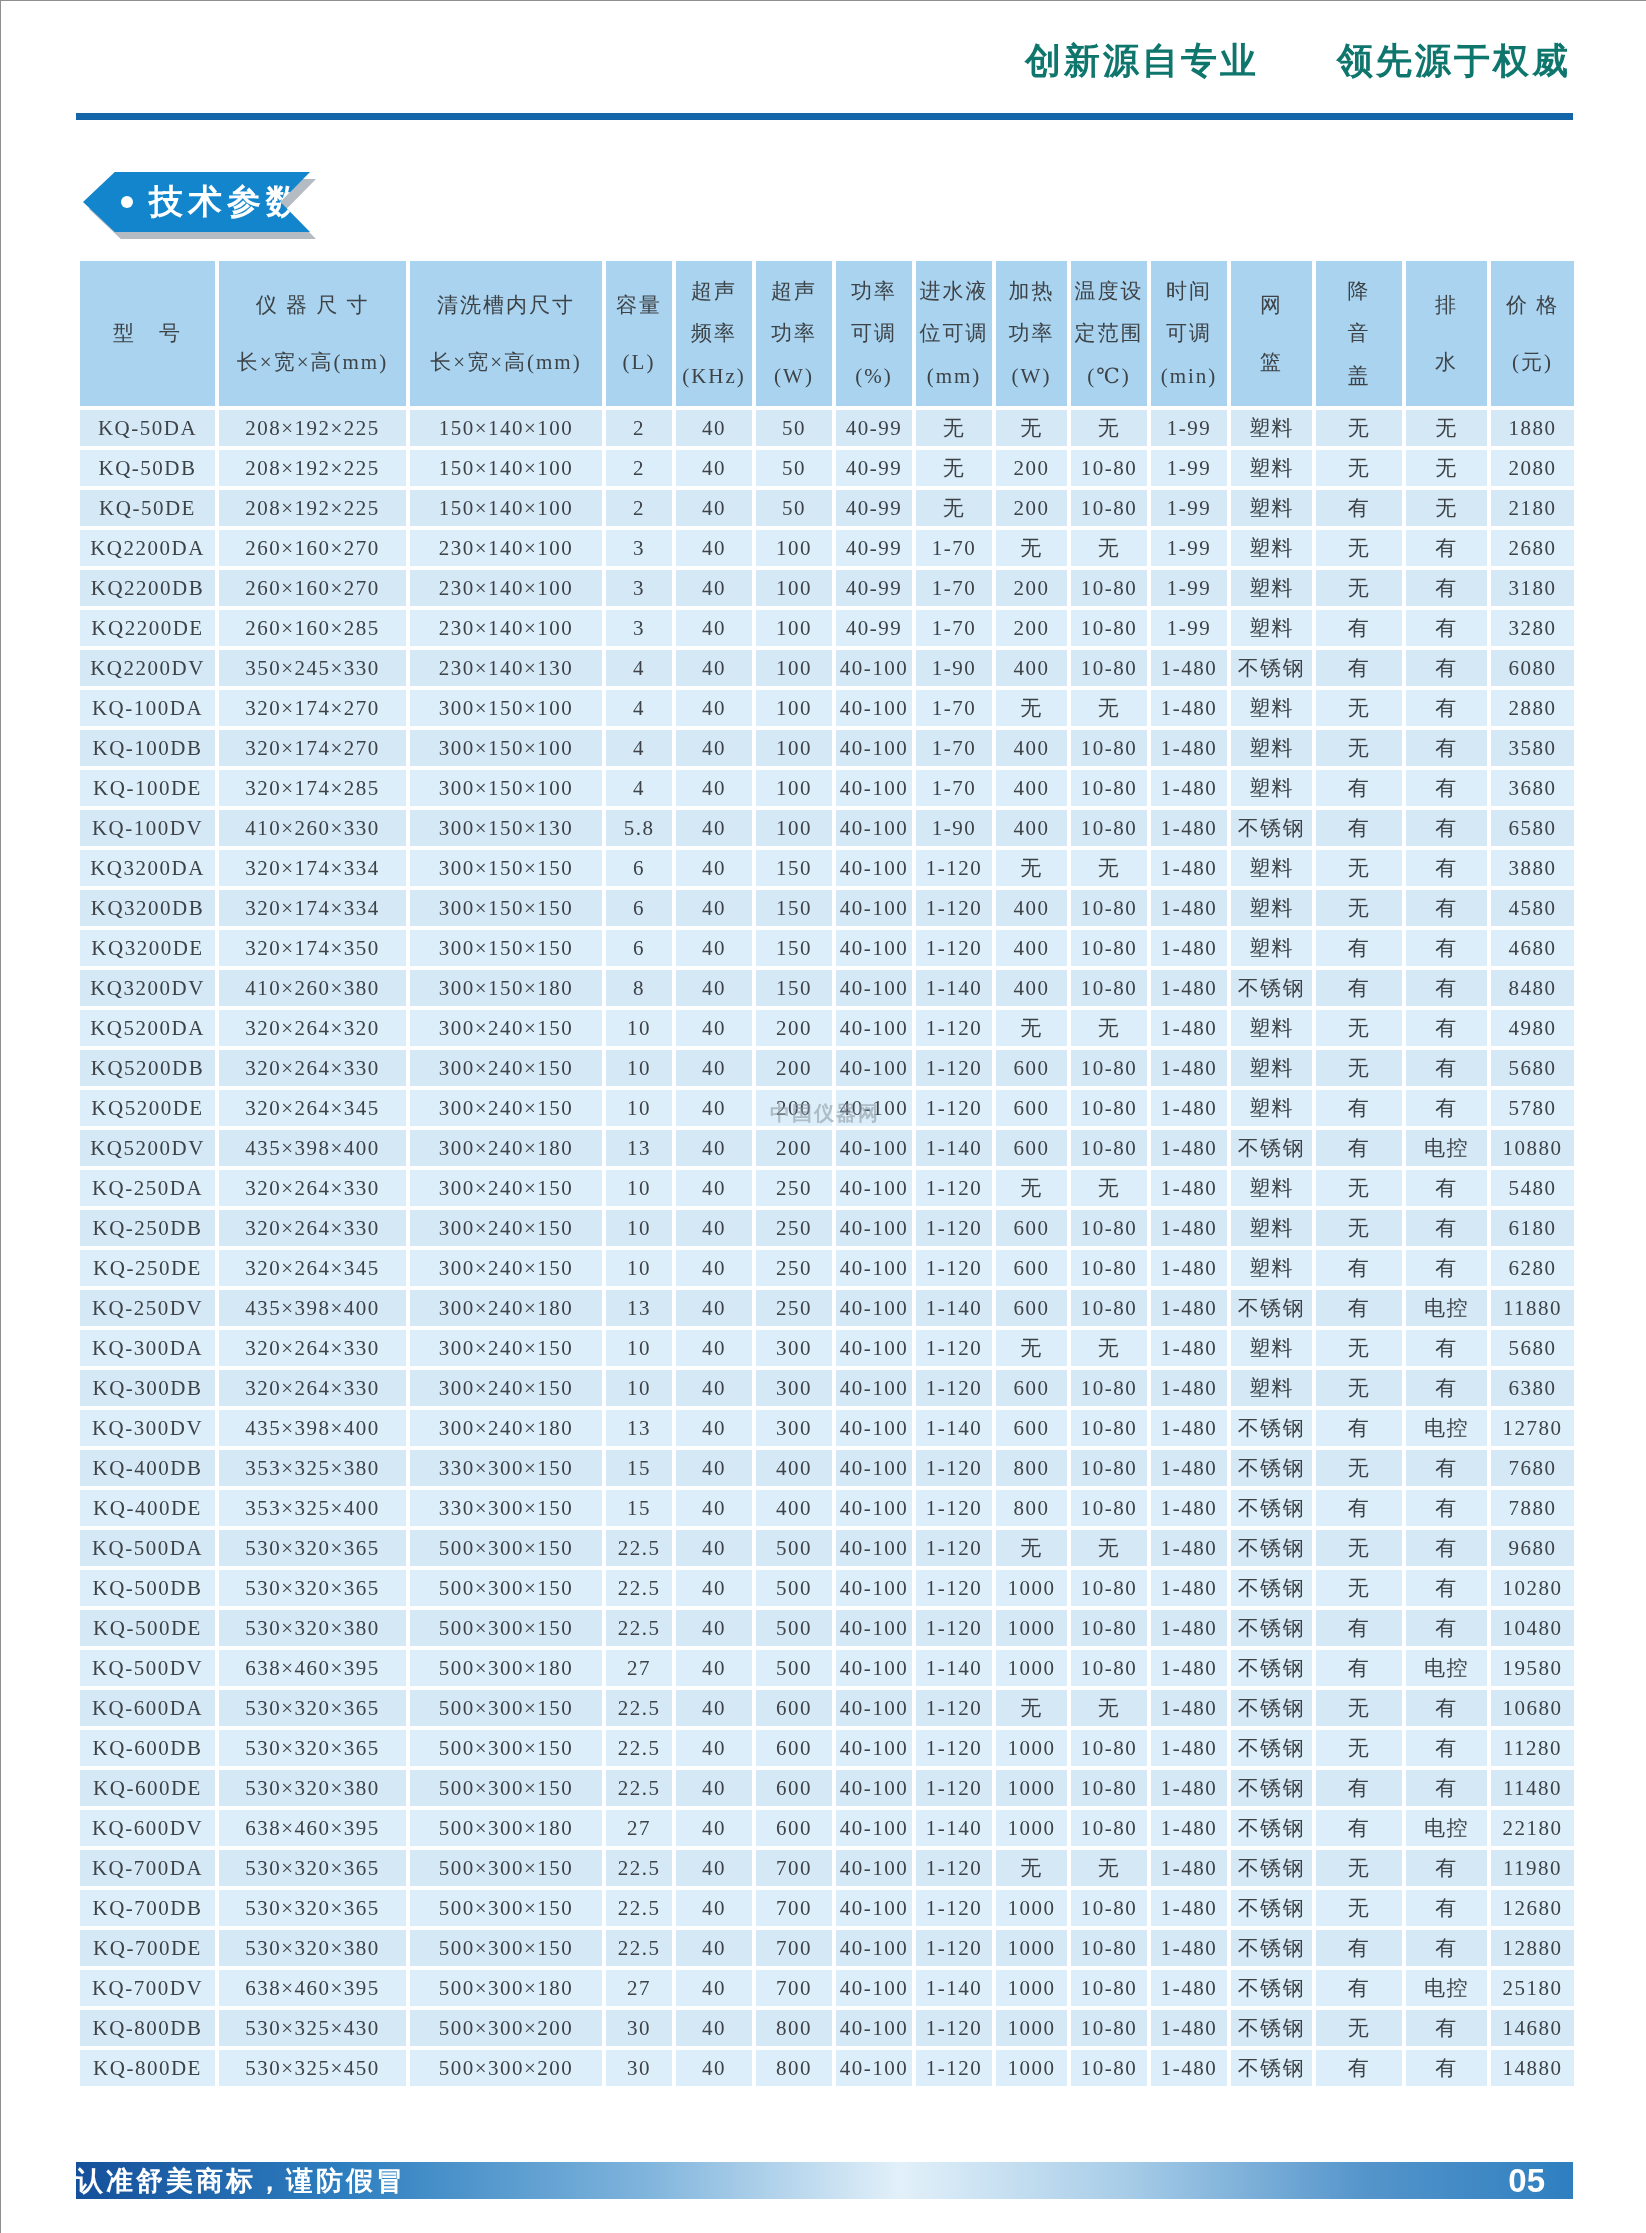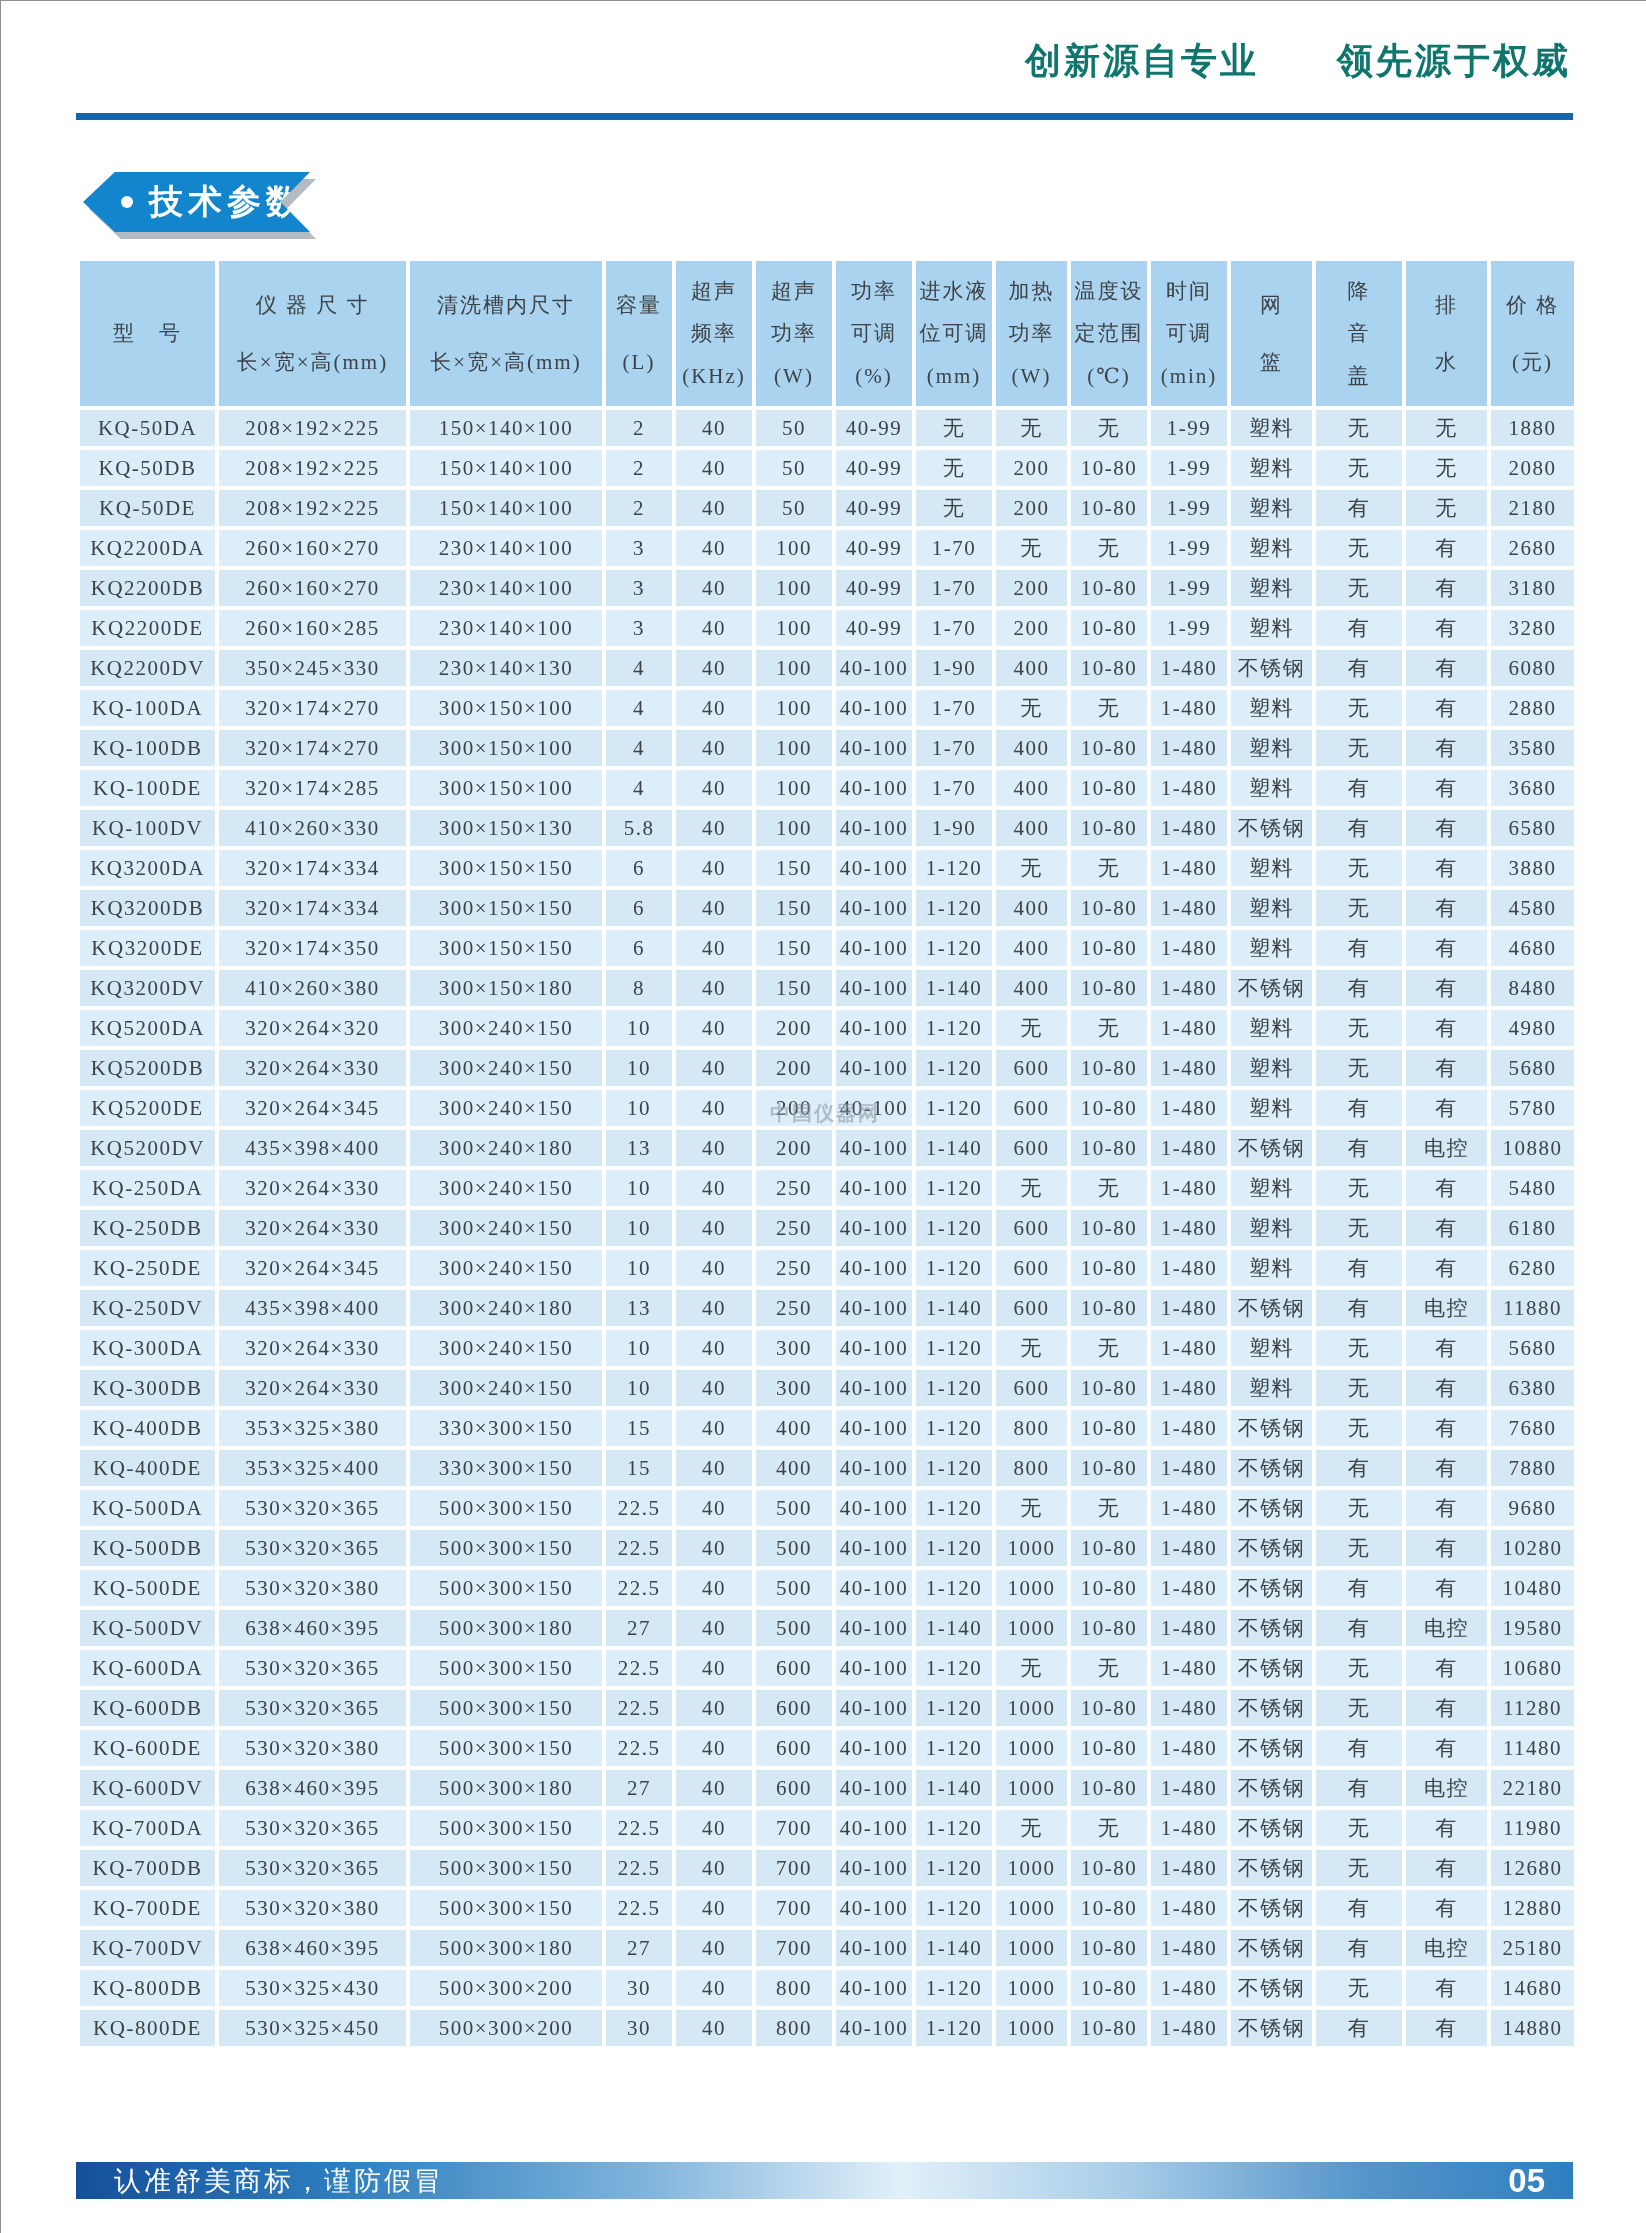--- a/index.html
+++ b/index.html
@@ -96,21 +96,21 @@
   .footer-bar {
     position:absolute; left:75px; top:2161px;
     width:1497px; height:37px;
     background:linear-gradient(90deg,
       #15509b 0%, #2e7fc0 18%, #7fb4dc 38%, #e2f0f9 55%,
       #a8cde8 70%, #5595cb 86%, #2e7fc0 100%);
     display:flex; align-items:center; justify-content:space-between;
     color:#ffffff;
     font-family:"Liberation Sans","DejaVu Sans",sans-serif;
   }
-  .footer-notice { font-size:27px; font-weight:normal; letter-spacing:3px; padding-left:38px; }
+  .footer-notice { font-size:27px; font-weight:bold; letter-spacing:3px; }
   .footer-page   { font-size:33px; font-weight:bold; padding-right:28px; }
 </style>
 </head>
 <body>
 
 <div class="page">
 
   <div class="slogan">创新源自专业　　领先源于权威</div>
   <div class="rule"></div>
 
@@ -659,20 +659,37 @@
           <td>1-120</td>
           <td>600</td>
           <td>10-80</td>
           <td>1-480</td>
           <td>塑料</td>
           <td>无</td>
           <td>有</td>
           <td>6380</td>
         </tr>
         <tr>
+          <td>KQ-300DV</td>
+          <td>435×398×400</td>
+          <td>300×240×180</td>
+          <td>13</td>
+          <td>40</td>
+          <td>300</td>
+          <td>40-100</td>
+          <td>1-140</td>
+          <td>600</td>
+          <td>10-80</td>
+          <td>1-480</td>
+          <td>不锈钢</td>
+          <td>有</td>
+          <td>电控</td>
+          <td>12780</td>
+        </tr>
+        <tr>
           <td>KQ-400DB</td>
           <td>353×325×380</td>
           <td>330×300×150</td>
           <td>15</td>
           <td>40</td>
           <td>400</td>
           <td>40-100</td>
           <td>1-120</td>
           <td>800</td>
           <td>10-80</td>

